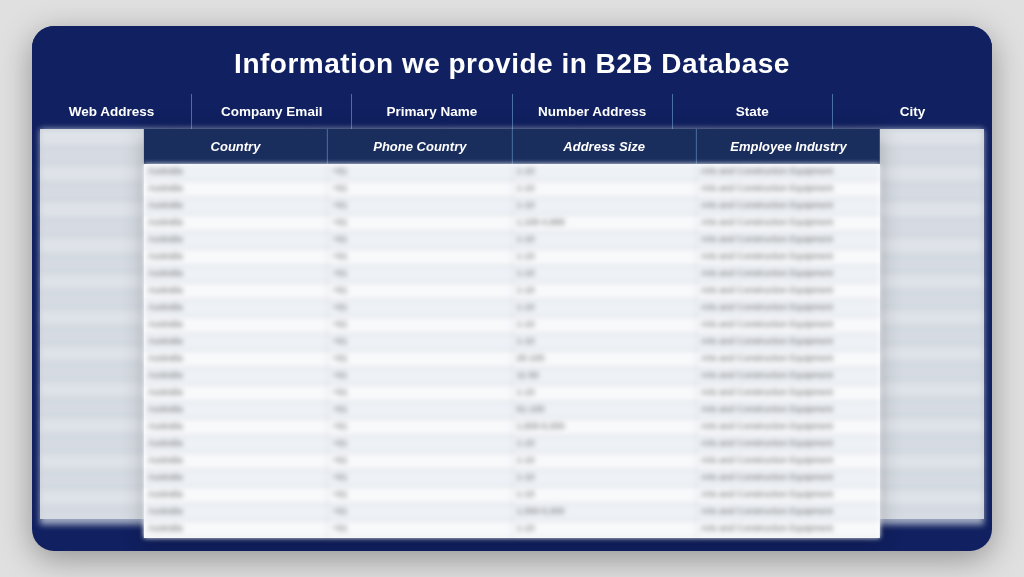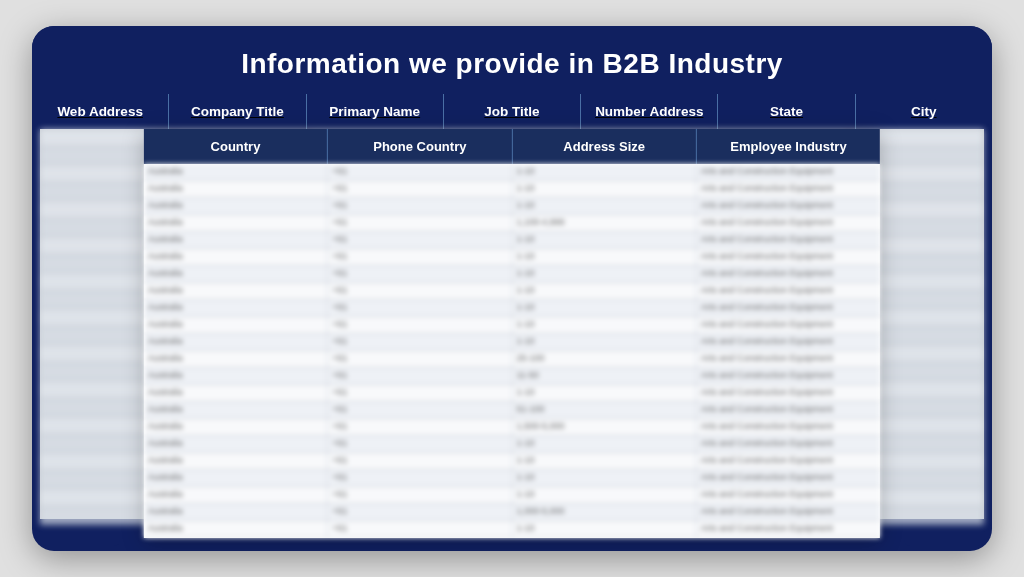--- a/index.html
+++ b/index.html
@@ -36,21 +36,20 @@
       font-size: 28px;
       font-weight: 900;
       letter-spacing: 0.5px;
     }
 
     .top-table-header {
       background: #102060;
       display: flex;
       width: 100%;
       padding: 0 0;
-      text-decoration: underline;
     }
 
     .top-table-header .col {
       color: #ffffff;
       font-weight: 800;
       font-size: 13.5px;
       padding: 10px 8px;
       flex: 1;
       text-align: center;
       border-right: 1.5px solid #4a6fa5;
@@ -98,20 +97,21 @@
       transform: translateX(-50%);
       width: 78%;
       background: white;
       box-shadow: 0 4px 20px rgba(0,0,0,0.25);
     }
 
     .center-table-header {
       background: #1a2e5e;
       display: flex;
       width: 100%;
+      font-style: italic;
     }
 
     .center-table-header .col {
       color: #ffffff;
       font-weight: 800;
       font-size: 13px;
       padding: 10px 8px;
       flex: 1;
       text-align: center;
       border-right: 1.5px solid #4a6fa5;
@@ -170,28 +170,27 @@
       height: 40px;
       border-radius: 0 0 6px 6px;
     }
   </style>
 </head>
 <body>
 
 <div class="outer-card">
 
   <div class="title-section">
-    <h1>Information we provide in B2B Industry</h1>
+    <h1>Information we provide in B2B Database</h1>
   </div>
 
   <div class="top-table-header">
     <div class="col">Web Address</div>
-    <div class="col">Company Title</div>
+    <div class="col">Company Email</div>
     <div class="col">Primary Name</div>
-    <div class="col">Job Title</div>
     <div class="col">Number Address</div>
     <div class="col">State</div>
     <div class="col">City</div>
   </div>
 
   <div class="blurred-table-wrapper" style="height: 390px;">
 
     <div class="bg-blur-rows" id="bg-rows-container" style="width:100%;height:100%;">
         <div class="bg-row">
           <div class="bc"></div>

